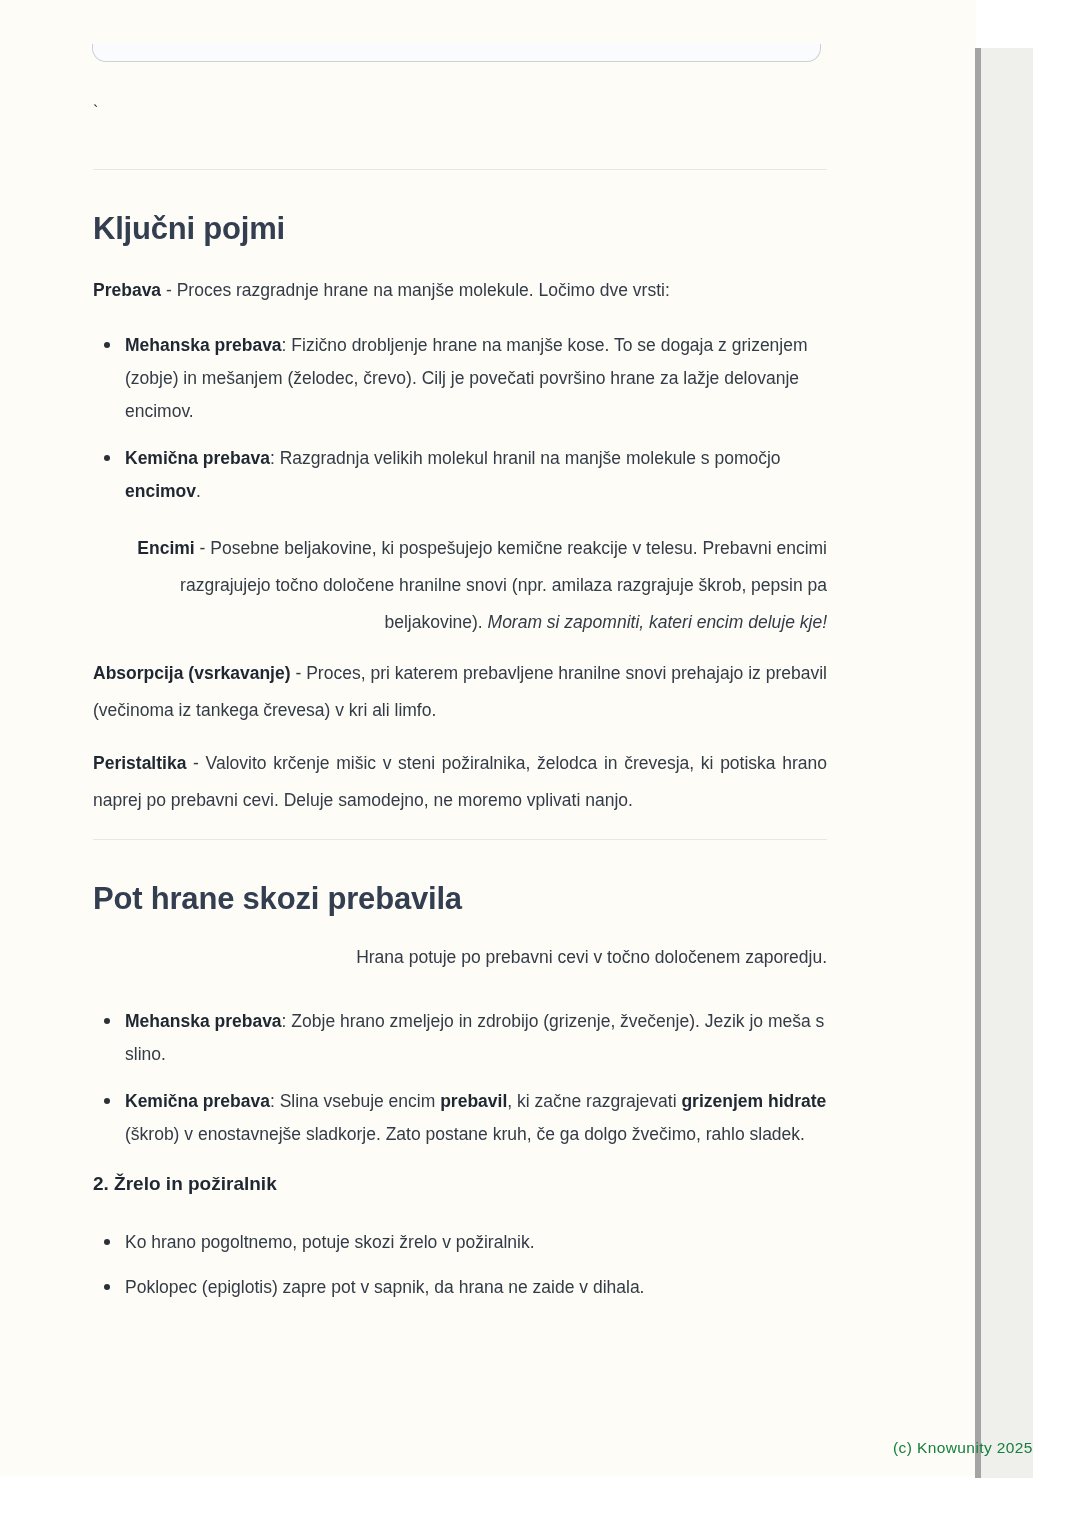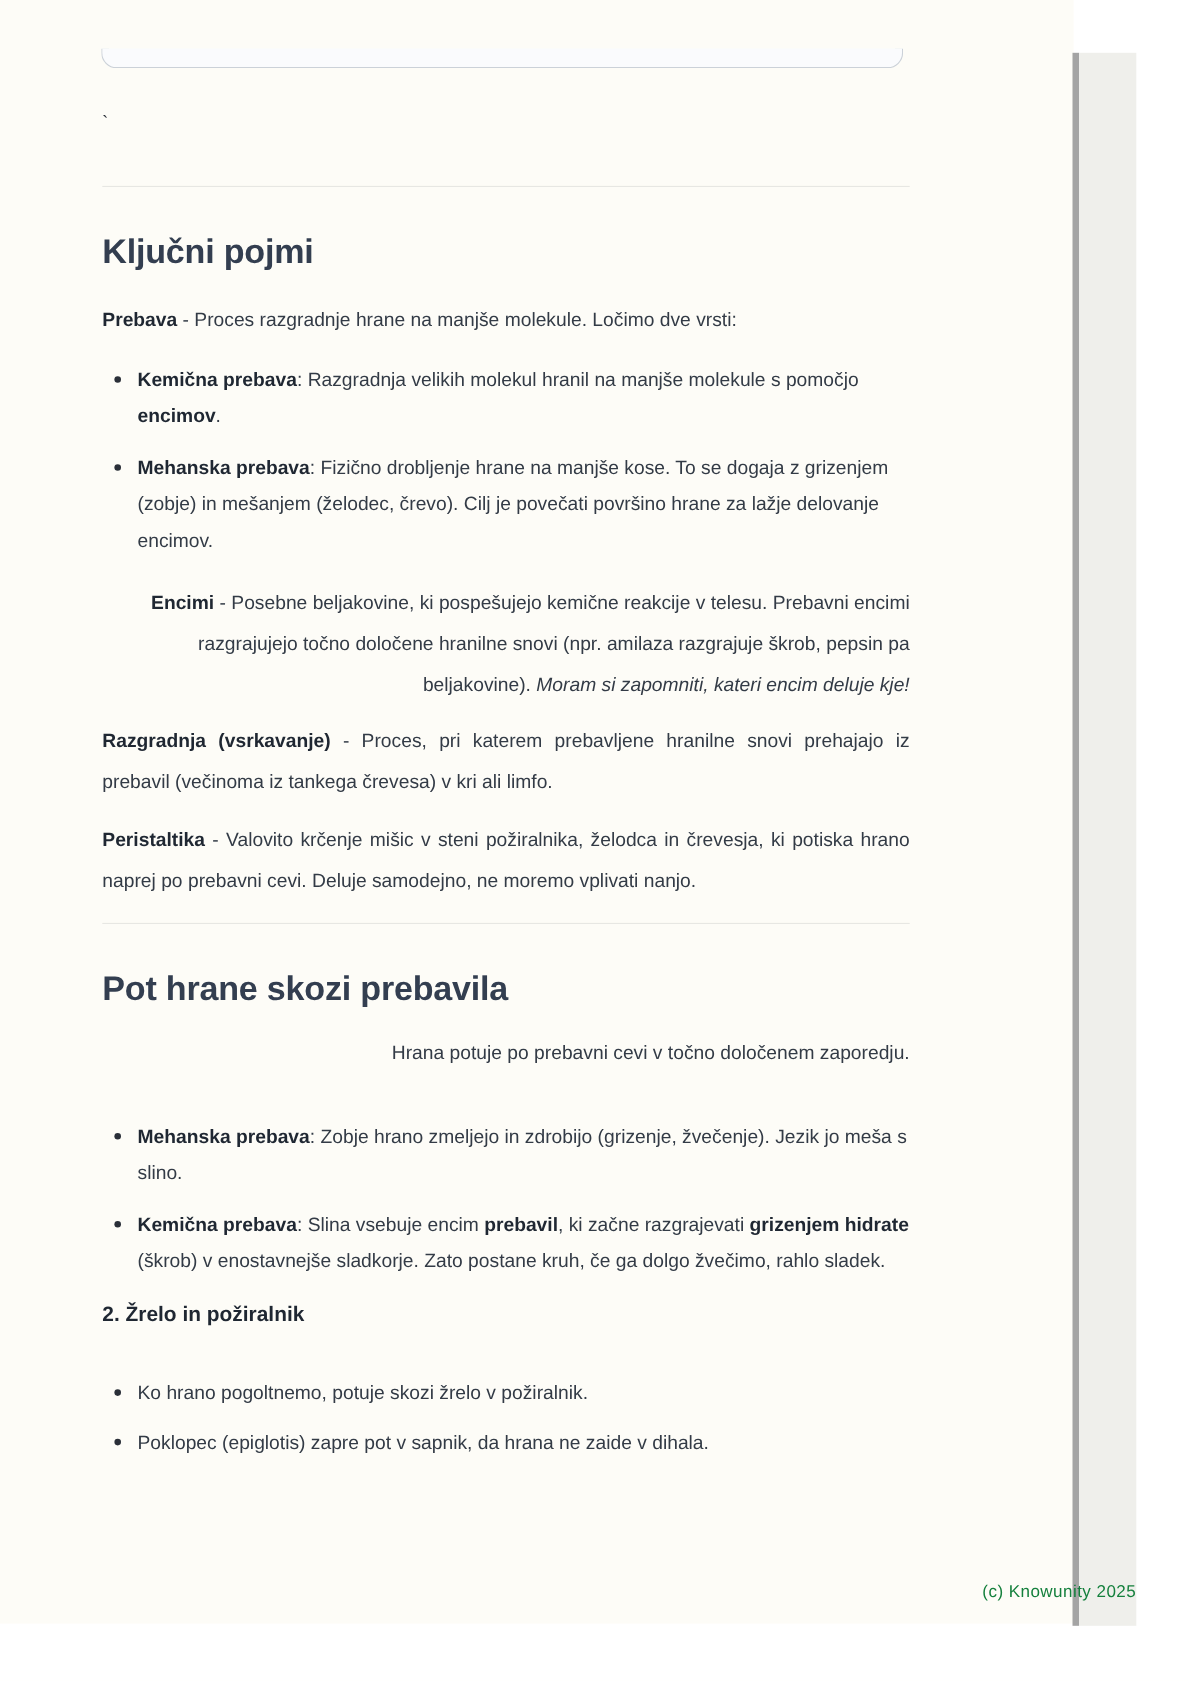--- a/index.html
+++ b/index.html
@@ -22,21 +22,21 @@
   p.para{font-size:17.5px;line-height:37px;margin:25px 0 0 0;}
   p.j{text-align:justify;}
   p.mt22{margin-top:22px;text-align:right;}
   p.mt14{margin-top:14px;}
   p.mt16{margin-top:16px;}
   strong{color:#1F2732;font-weight:700;}
   em{font-style:italic;}
   h3{font-size:19px;line-height:26px;font-weight:700;color:#1F2732;margin:22px 0 0 0;}
   h3.mt20{margin-top:20px;}
   ul{list-style:none;margin:20px 0 0 0;padding:0;}
-  ul.mt28{margin-top:41px;}
+  ul.mt28{margin-top:29px;}
   li{position:relative;padding-left:32px;font-size:17.5px;line-height:33px;margin-top:14px;}
   li:first-child{margin-top:0;}
   ul.tight li{margin-top:12px;}
   ul.tight li:first-child{margin-top:0;}
   li::before{content:"";position:absolute;left:11px;top:13px;width:6px;height:6px;border-radius:50%;background:#2A2F38;}
   .scroll-thumb{position:absolute;left:975px;top:48px;width:6px;height:1430px;background:#A4A4A4;}
   .scroll-track{position:absolute;left:981px;top:48px;width:52px;height:1430px;background:#EFEFEB;}
   .watermark{position:absolute;left:893px;top:1440px;font-size:15.5px;line-height:16px;color:#15803d;letter-spacing:0.4px;z-index:5;}
 </style>
 </head>
@@ -48,27 +48,27 @@
   <div class="content">
     <div class="stray">`</div>
 
     <hr class="divider">
 
     <h2>Ključni pojmi</h2>
 
     <p class="para"><strong>Prebava</strong><span> - Proces razgradnje hrane na manjše molekule. Ločimo dve vrsti:</span></p>
 
     <ul>
+      <li><strong>Mehanska prebava</strong><span>: Fizično drobljenje hrane na manjše kose. To se dogaja z grizenjem (zobje) in mešanjem (želodec, črevo). Cilj je povečati površino hrane za lažje delovanje encimov.</span></li>
       <li><strong>Kemična prebava</strong><span>: Razgradnja velikih molekul hranil na manjše molekule s pomočjo </span><strong>encimov</strong><span>.</span></li>
-      <li><strong>Mehanska prebava</strong><span>: Fizično drobljenje hrane na manjše kose. To se dogaja z grizenjem (zobje) in mešanjem (želodec, črevo). Cilj je povečati površino hrane za lažje delovanje encimov.</span></li>
     </ul>
 
     <p class="para j mt22"><strong>Encimi</strong><span> - Posebne beljakovine, ki pospešujejo kemične reakcije v telesu. Prebavni encimi razgrajujejo točno določene hranilne snovi (npr. amilaza razgrajuje škrob, pepsin pa beljakovine). </span><em>Moram si zapomniti, kateri encim deluje kje!</em></p>
 
-    <p class="para j mt14"><strong>Razgradnja (vsrkavanje)</strong><span> - Proces, pri katerem prebavljene hranilne snovi prehajajo iz prebavil (večinoma iz tankega črevesa) v kri ali limfo.</span></p>
+    <p class="para j mt14"><strong>Absorpcija (vsrkavanje)</strong><span> - Proces, pri katerem prebavljene hranilne snovi prehajajo iz prebavil (večinoma iz tankega črevesa) v kri ali limfo.</span></p>
 
     <p class="para j mt16"><strong>Peristaltika</strong><span> - Valovito krčenje mišic v steni požiralnika, želodca in črevesja, ki potiska hrano naprej po prebavni cevi. Deluje samodejno, ne moremo vplivati nanjo.</span></p>
 
     <hr class="divider mt20">
 
     <h2>Pot hrane skozi prebavila</h2>
 
     <p class="para mt22">Hrana potuje po prebavni cevi v točno določenem zaporedju.</p>
 
 

